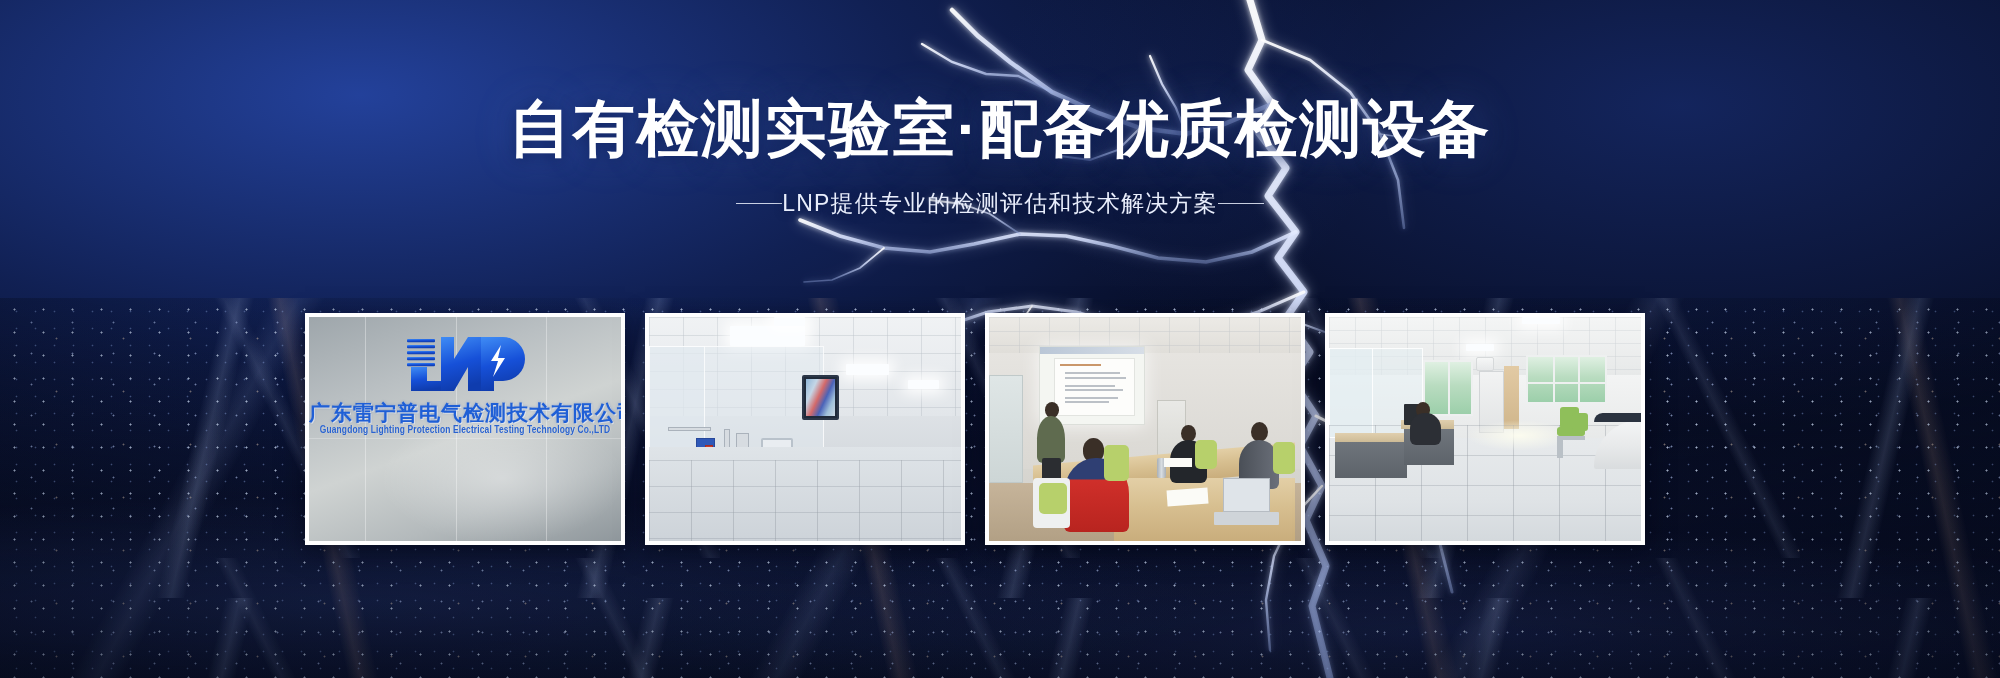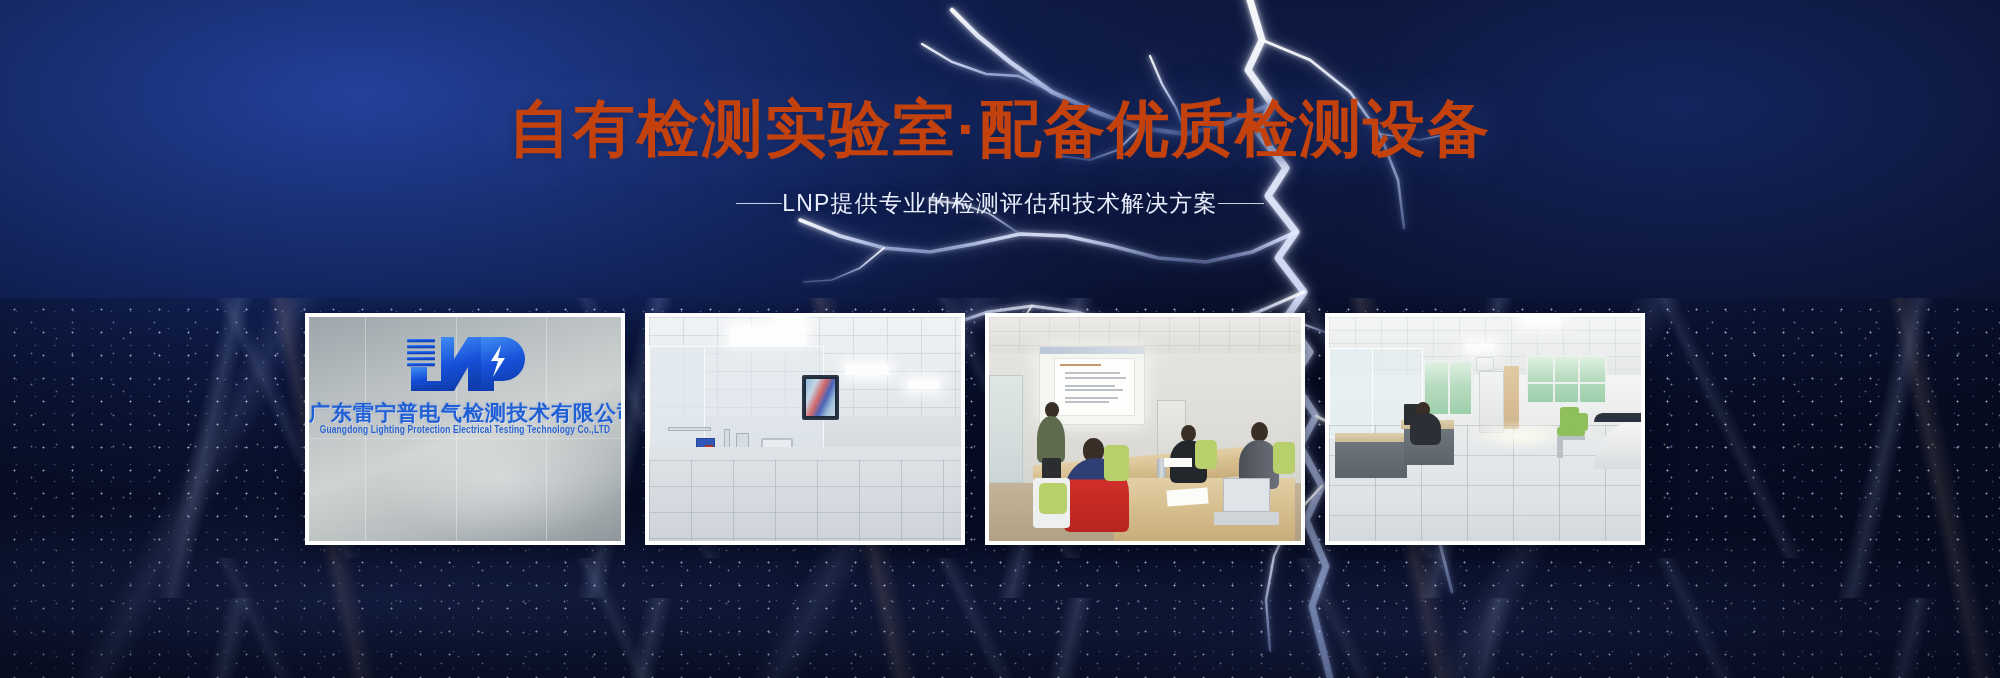--- a/index.html
+++ b/index.html
@@ -85,21 +85,21 @@
   
   .text-wrap {
     position:absolute; left:0; right:0; top:96px;
     text-align:center;
     z-index:6;
   }
   .headline {
     font-size:62px;
     line-height:1.06;
     font-weight:bold;
-    color:#c2410c;
+    color:#ffffff;
     letter-spacing:2px;
     text-shadow:0 2px 16px rgba(10,25,80,.75), 0 0 42px rgba(120,160,255,.28);
   }
   .subline {
     margin-top:26px;
     display:flex;
     align-items:center;
     justify-content:center;
     color:#e9eefc;
     font-size:23px;

